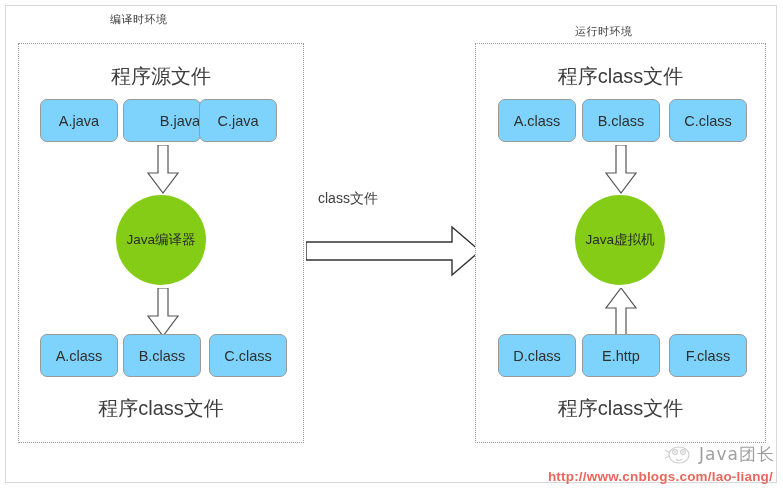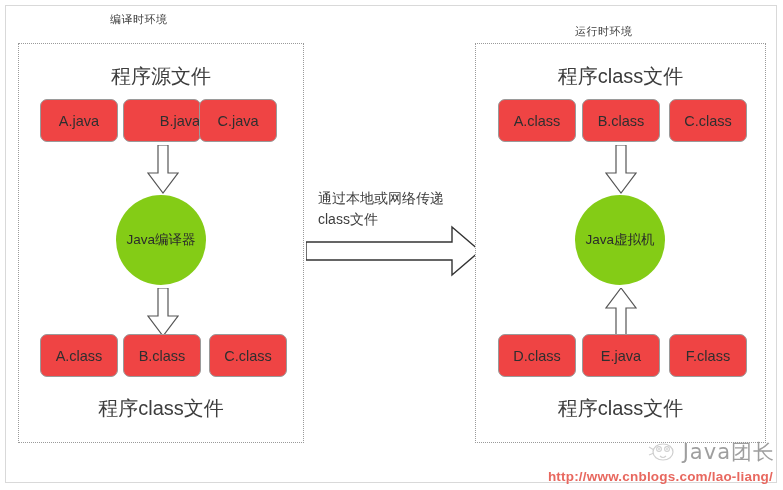--- a/index.html
+++ b/index.html
@@ -55,21 +55,21 @@
     white-space: nowrap;
     text-align: center;
   }
 
   .file-box {
     position: absolute;
     width: 78px;
     height: 43px;
     border: 1.5px solid #9a9a9a;
     border-radius: 7px;
-    background: #ef4444;
+    background: #7dd3fc;
     box-sizing: border-box;
     display: flex;
     align-items: center;
     justify-content: center;
     font-size: 14.5px;
     color: #2f2f2f;
   }
 
   .circle {
     position: absolute;
@@ -102,21 +102,21 @@
   .watermark {
     position: absolute;
     right: 8px;
     bottom: 24px;
     display: flex;
     align-items: center;
     gap: 6px;
     opacity: 0.72;
   }
   .wm-text {
-    font-size: 21px;
+    font-size: 17px;
     color: #7a7a7a;
     letter-spacing: 1px;
     font-family: "DejaVu Sans", sans-serif;
   }
   .wm-url {
     position: absolute;
     right: 10px;
     bottom: 6px;
     font-size: 13.5px;
     color: #e8685f;
@@ -153,21 +153,20 @@
     <polygon points="13,0 23,0 23,28 33,28 18,48 3,28 13,28" fill="#ffffff" stroke="#555555" stroke-width="1.2"></polygon>
   </svg>
 
   <div class="file-box" style="left:40px; top:334px;">A.class</div>
   <div class="file-box" style="left:123px; top:334px;">B.class</div>
   <div class="file-box" style="left:209px; top:334px;">C.class</div>
 
   <div class="grp-label" style="left:18px; top:395px; width:286px;">程序class文件</div>
 
   <div class="transfer-label">
-    <div>通过本地或网络传递</div>
     <div>class文件</div>
   </div>
 
   <svg class="arrow-h" style="left:306px; top:225px;" width="176" height="52" viewBox="0 0 176 52">
     <polygon points="0,17 146,17 146,2 174,26 146,50 146,35 0,35" fill="#ffffff" stroke="#333333" stroke-width="1.4"></polygon>
   </svg>
 
   <div class="dotted-box right"></div>
 
   <div class="grp-label" style="left:475px; top:63px; width:291px;">程序class文件</div>
@@ -180,21 +179,21 @@
     <polygon points="13,0 23,0 23,28 33,28 18,48 3,28 13,28" fill="#ffffff" stroke="#555555" stroke-width="1.2"></polygon>
   </svg>
 
   <div class="circle" style="left:575px; top:195px;">Java虚拟机</div>
 
   <svg class="arrow-v" style="left:603px; top:288px;" width="36" height="50" viewBox="0 0 36 50">
     <polygon points="18,0 33,20 23,20 23,48 13,48 13,20 3,20" fill="#ffffff" stroke="#555555" stroke-width="1.2"></polygon>
   </svg>
 
   <div class="file-box" style="left:498px; top:334px;">D.class</div>
-  <div class="file-box" style="left:582px; top:334px;">E.java</div>
+  <div class="file-box" style="left:582px; top:334px;">E.http</div>
   <div class="file-box" style="left:669px; top:334px;">F.class</div>
 
   <div class="grp-label" style="left:475px; top:395px; width:291px;">程序class文件</div>
 
   <div class="watermark">
     <svg width="30" height="22" viewBox="0 0 30 22">
       <ellipse cx="16" cy="11" rx="10" ry="8" fill="none" stroke="#bdbdbd" stroke-width="1.2"></ellipse>
       <circle cx="12" cy="8" r="2.4" fill="none" stroke="#bdbdbd" stroke-width="1.1"></circle>
       <circle cx="20" cy="8" r="2.4" fill="none" stroke="#bdbdbd" stroke-width="1.1"></circle>
       <circle cx="12" cy="8" r="0.9" fill="#bdbdbd"></circle>

